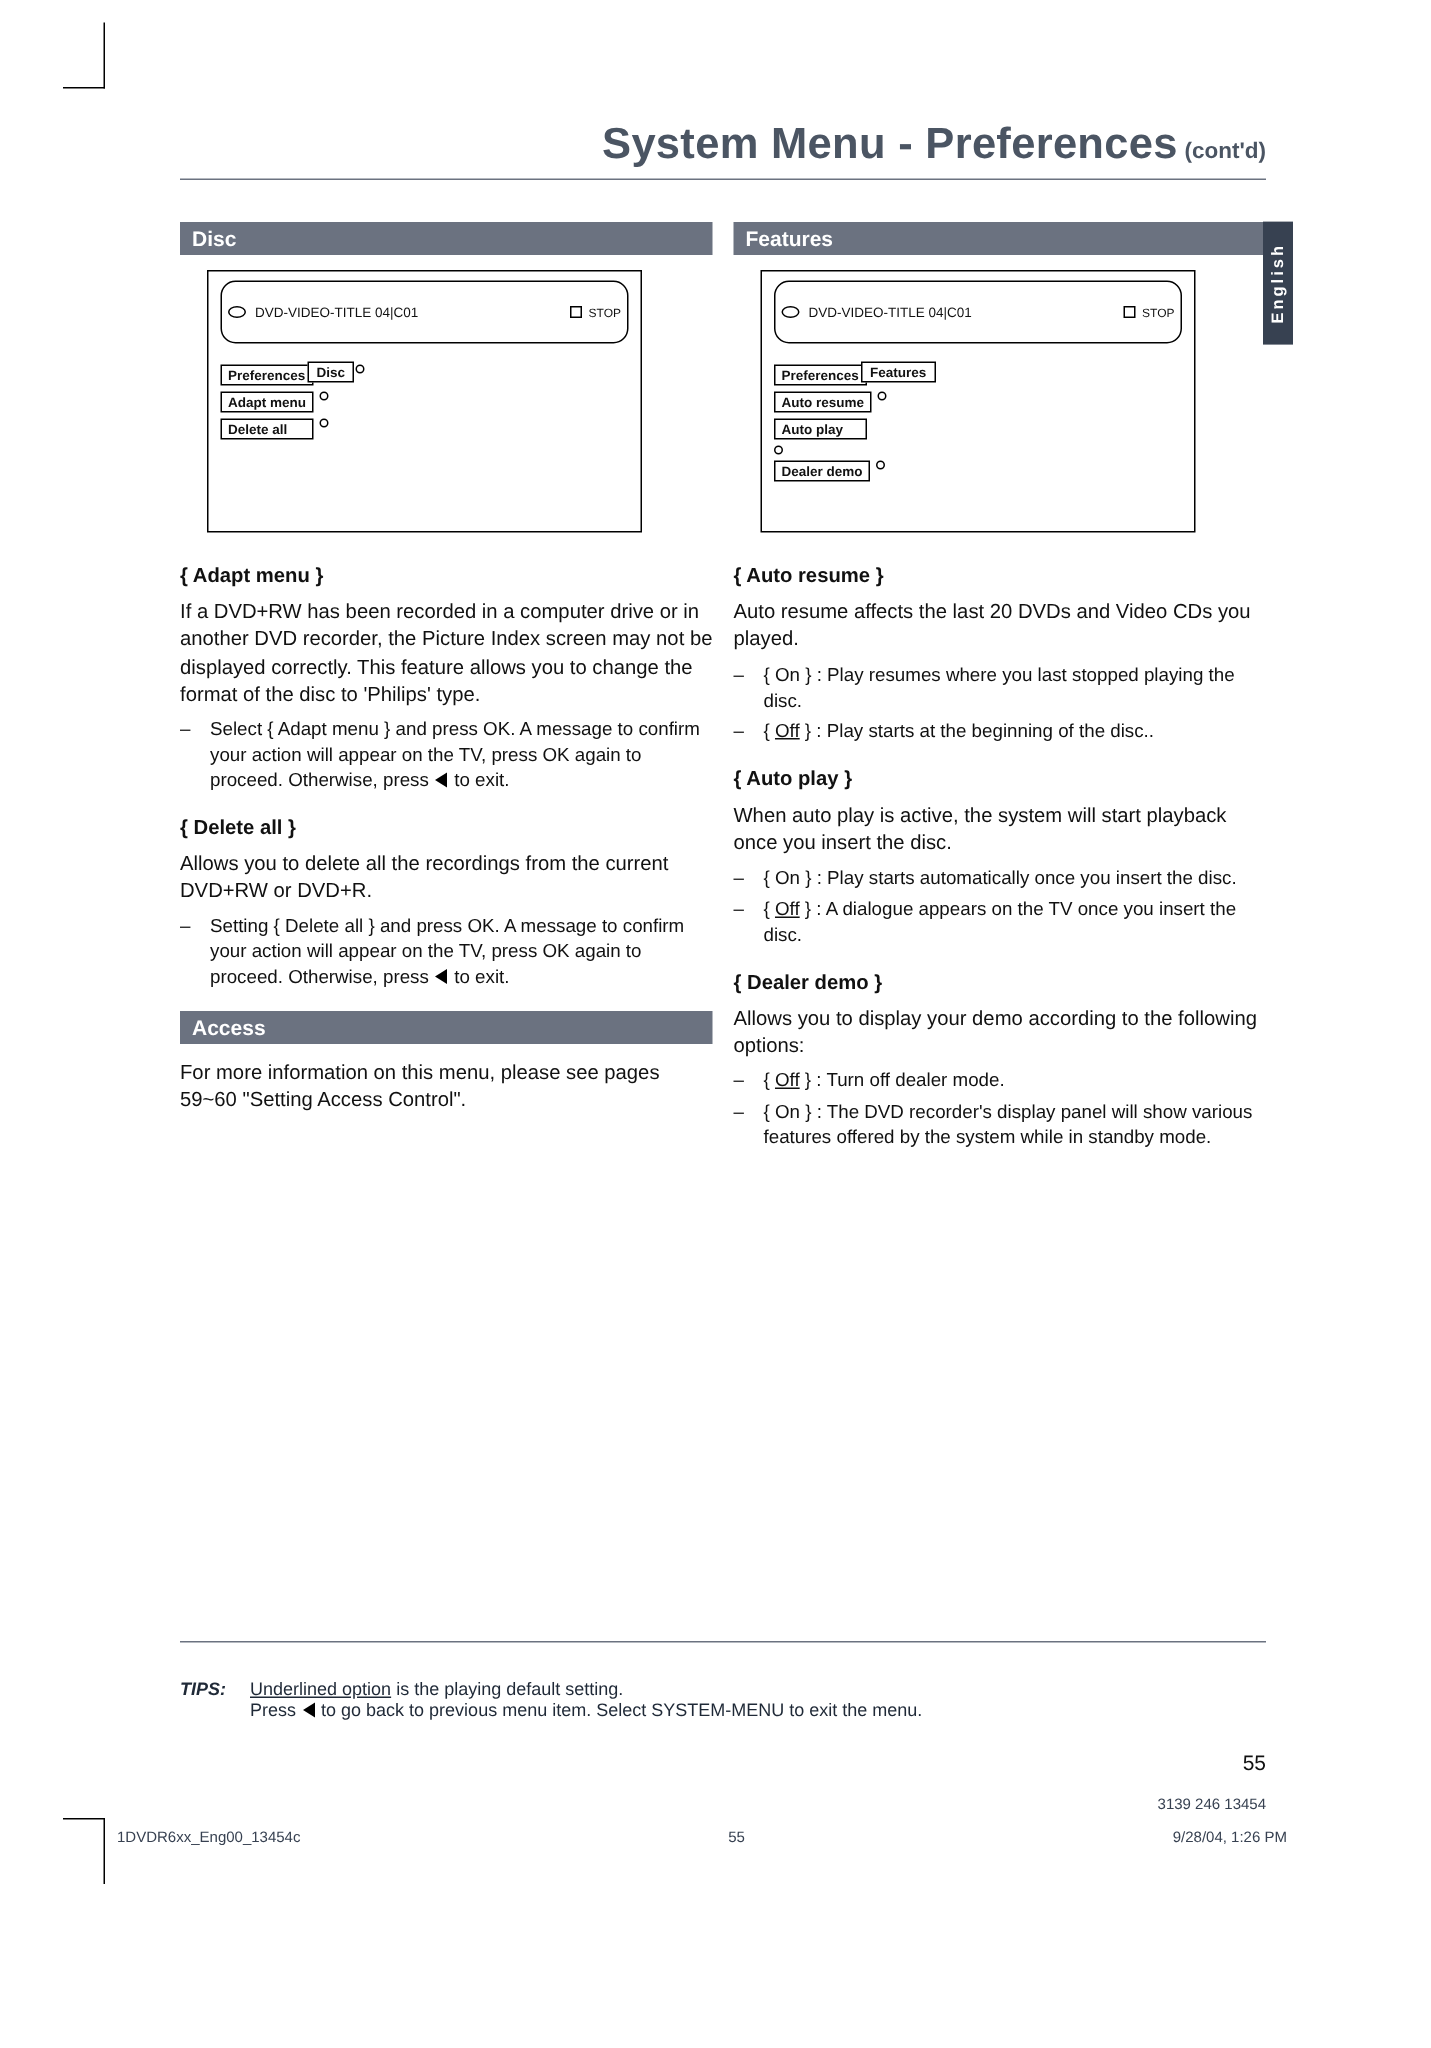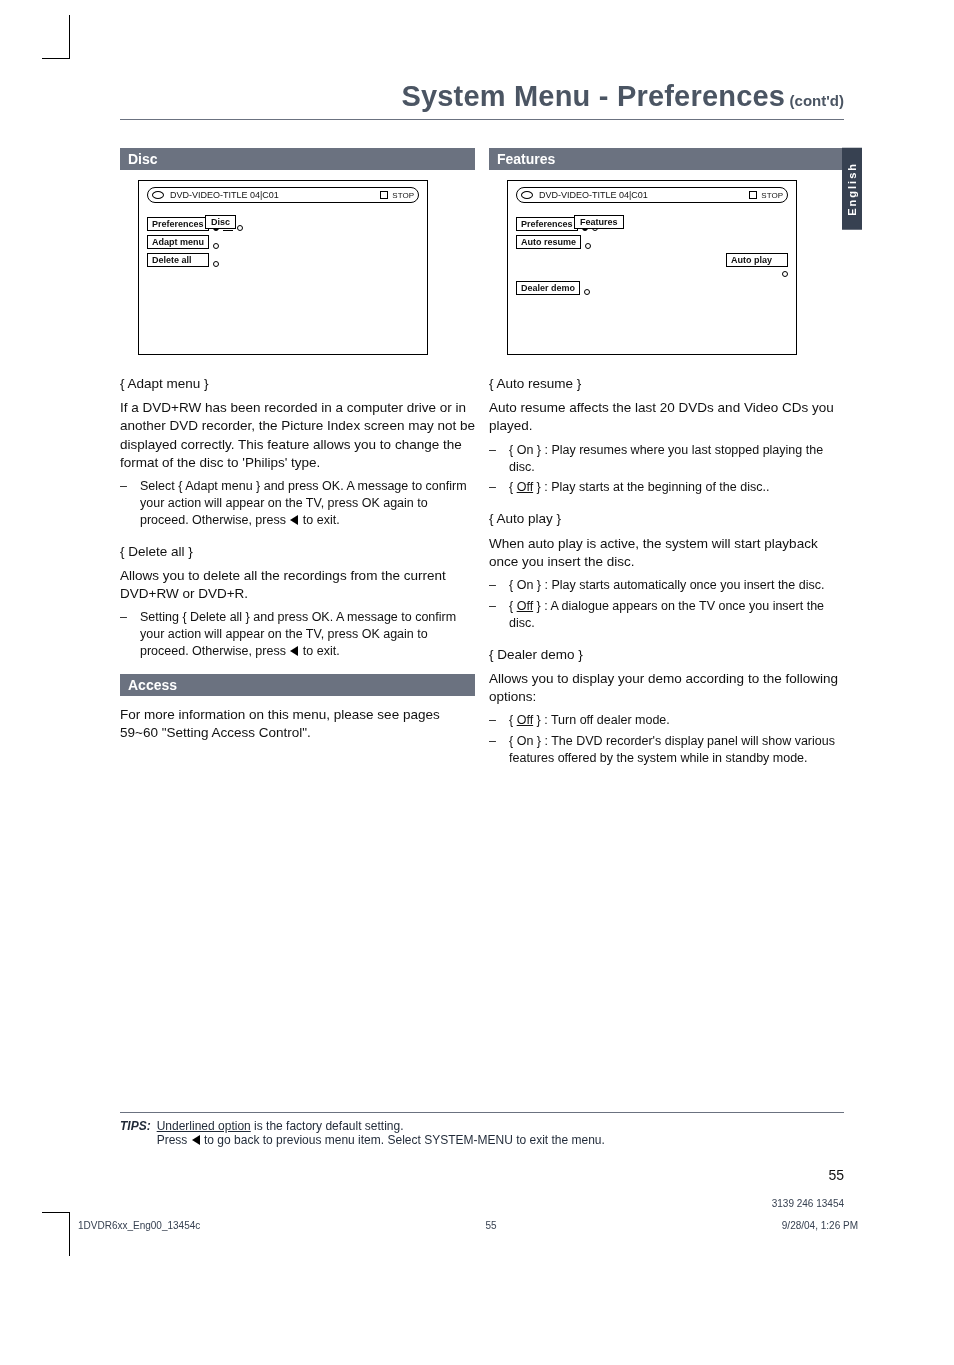--- a/index.html
+++ b/index.html
@@ -84,21 +84,21 @@
     font-family: Arial, sans-serif;
     font-size: 9px;
     position: relative;
     padding: 6px 8px;
   }
   .menu-title-row {
     display: flex;
     align-items: center;
     justify-content: space-between;
     border: 1px solid #000;
-    padding: 2px 4px;
+    padding: 15px 4px;
     border-radius: 10px;
     margin-bottom: 4px;
   }
   .menu-title-row .left { display:flex; align-items:center; gap:6px; }
   .disc-icon {
     width: 12px; height: 8px; border: 1px solid #000; border-radius: 50%;
   }
   .stop-side { display:flex; align-items:center; gap:4px; font-size:8px; }
   .stop-sq { width:8px; height:8px; border:1px solid #000; }
 
@@ -106,53 +106,53 @@
   .crumb-box {
     display:inline-block;
     border:1px solid #000;
     padding:1px 5px;
     font-size:9px;
     font-weight:700;
     background:#fff;
     margin-bottom: 4px;
   }
   .tree-row {
-    display:flex; align-items:flex-end; gap:4px; margin-bottom:4px;
+    display:flex; align-items:flex-start; gap:4px; margin-bottom:4px;
   }
   .row-box {
     border:1px solid #000;
     padding:1px 4px;
     font-size:9px;
     font-weight:700;
     background:#fff;
     min-width: 62px;
   }
   .bullet { width:6px;height:6px;border:1px solid #000;border-radius:50%;background:#fff; }
   .bullet.filled { background:#000; }
   .vline-stub { width:10px; height:1px; background:#000; }
 
   .body-text { font-size: 13.5px; line-height: 1.35; }
   .body-text p { margin: 6px 0; }
-  .h3 { font-weight: 400; }
+  .h3 { font-weight: 700; }
   .indent-list { padding-left: 0; margin: 6px 0 14px 0; list-style: none; }
   .indent-list li { display:flex; gap:8px; font-size:12.5px; margin-bottom:4px; }
   .indent-list li .dash { flex: 0 0 12px; }
   .u { text-decoration: underline; }
 
   .tips-row {
     position: absolute;
     left: 120px;
     bottom: 124px;
     width: 724px;
     border-top: 1px solid #6b7280;
-    padding-top: 6px;
+    padding-top: 24px;
     font-size: 12px;
     color: #1f2937;
     display: flex;
-    gap: 6px;
+    gap: 16px;
   }
   .tips-row .label { font-weight:700; font-style: italic; }
   .tips-row .txt { flex:1; }
 
   .page-num {
     position: absolute;
     right: 110px;
     bottom: 88px;
     font-size: 14px;
   }
@@ -348,21 +348,21 @@
             <span>{ <span class="bold">On</span><span> } : The DVD recorder's display panel will show various features offered by the system while in standby mode.</span></span>
           </li>
         </ul>
       </div>
     </div>
   </div>
 
   <div class="tips-row">
     <span class="label">TIPS:</span>
     <span class="txt">
-      <span class="u">Underlined option</span><span> is the factory default setting.</span><br>
+      <span class="u">Underlined option</span><span> is the playing default setting.</span><br>
       <span>Press </span><span class="tri-left"></span><span> to go back to previous menu item.  Select </span><span class="bold">SYSTEM-MENU</span><span> to exit the menu.</span>
     </span>
   </div>
 
   <div class="page-num">55</div>
   <div class="partno">3139 246 13454</div>
 
   <div class="footer-line">
     <span>1DVDR6xx_Eng00_13454c</span>
     <span>55</span>

